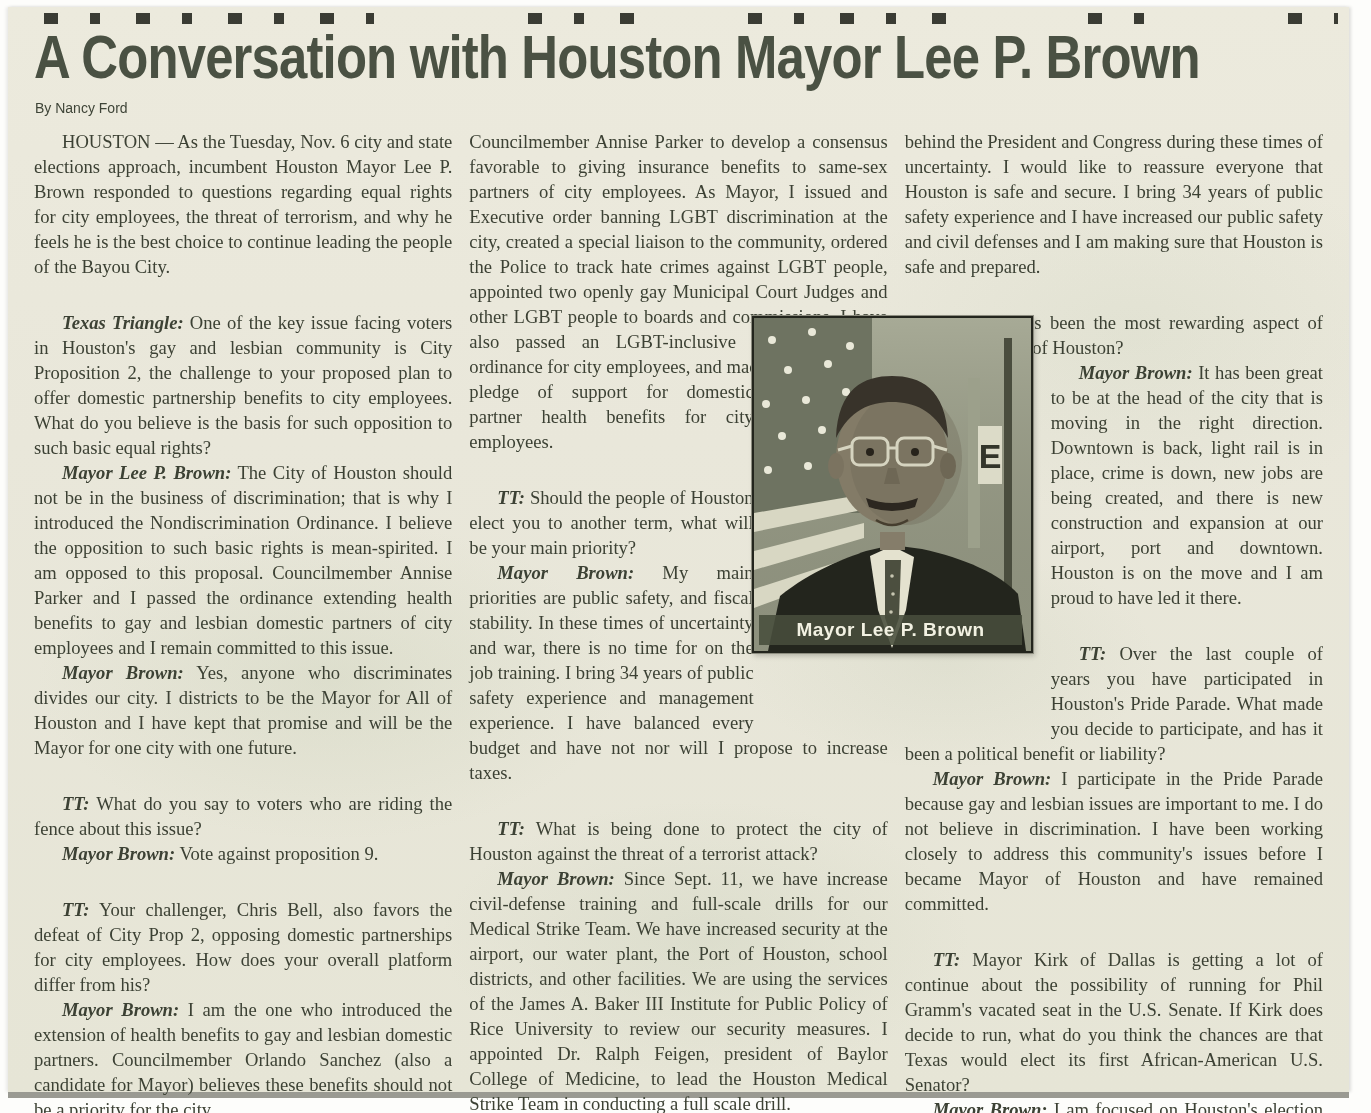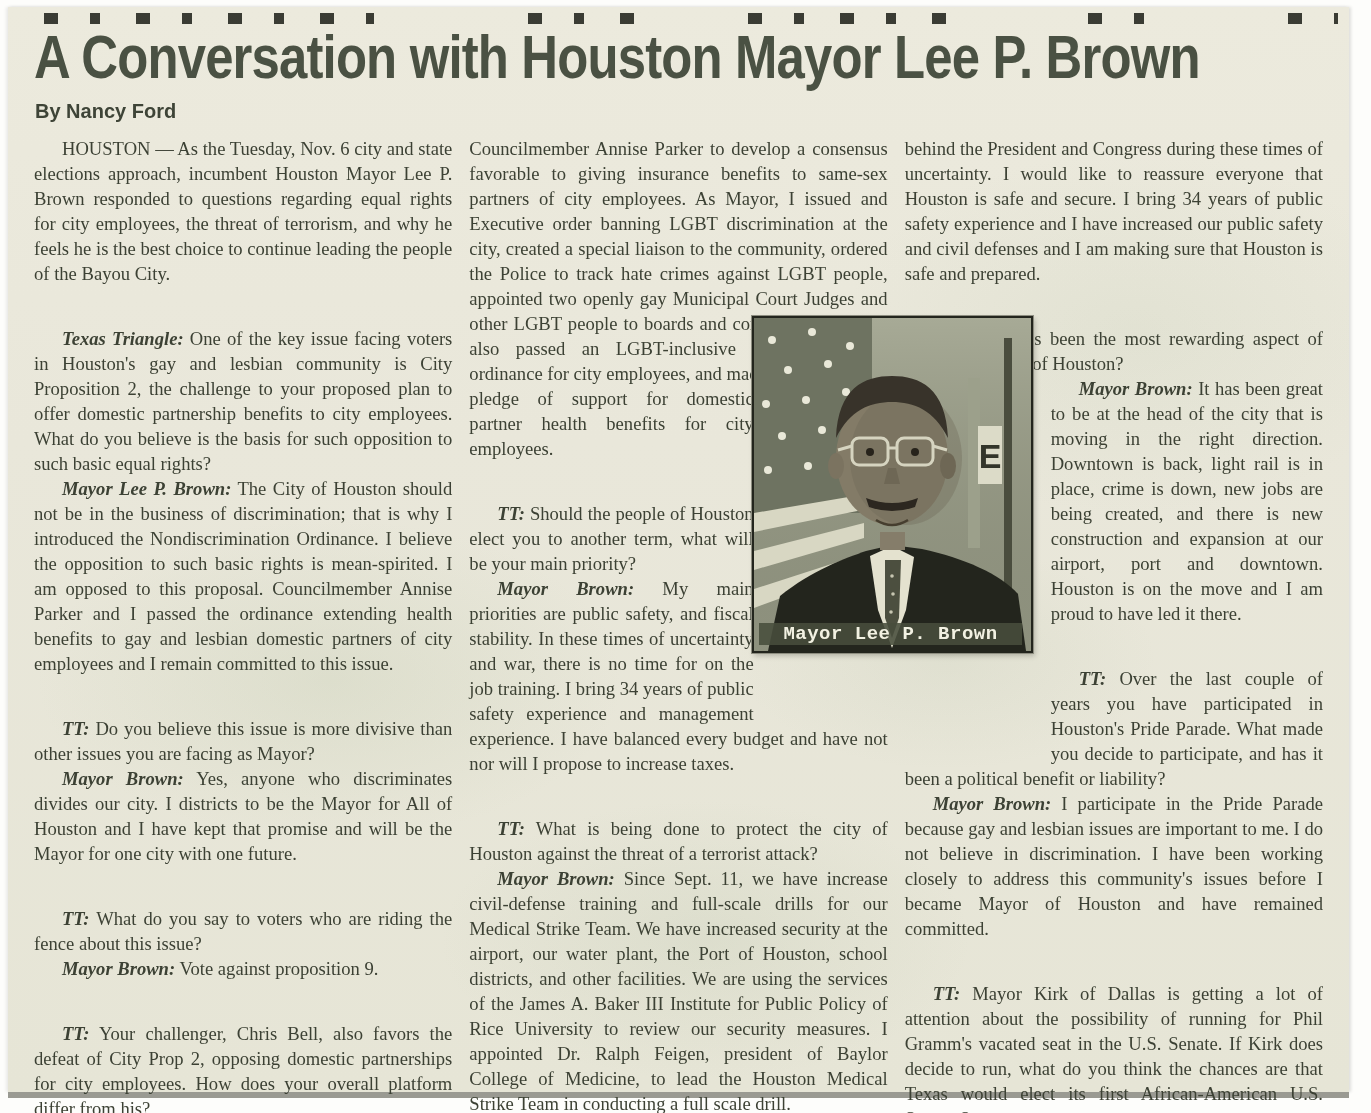--- a/index.html
+++ b/index.html
@@ -29,45 +29,45 @@
   .artifact.a5{left:1280px;width:50px;}
 
   .headline{
     margin:14px 0 0 26px;width:1300px;white-space:nowrap;
     font-family:"Liberation Sans",sans-serif;font-weight:bold;
     font-size:62px;letter-spacing:-1px;color:#4a5143;
     transform:scaleX(0.82);transform-origin:left center;
   }
   .byline{
     margin:8px 0 13px 27px;
-    font-family:"Liberation Sans",sans-serif;font-weight:bold;
-    font-size:20px;color:#3e4437;
+    font-family:"Liberation Sans",sans-serif;font-weight:normal;
+    font-size:14px;color:#3e4437;
   }
   .columns{
     display:flex;gap:17px;padding:0 26px;margin-top:12px;
     color:#3c4134;font-size:18.6px;line-height:25px;text-align:justify;
   }
   .col{flex:1 1 0;min-width:0;}
   .col p{margin:0;text-indent:28px;}
   .col p.cont{text-indent:0;}
-  .col p.q{margin-top:40px;}
+  .col p.q{margin-top:31px;}
   .lead{font-weight:bold;font-style:italic;}
   .spacer-r{float:right;width:134px;height:337px;}
   .spacer-l{float:left;width:146px;height:340px;margin-top:26px;}
 
   .photo{
     position:absolute;left:744px;top:309px;width:277px;height:333px;
     background:#8f927f;border:2px solid #23251d;
     box-shadow:0 0 0 1px #8d8d80, 2px 3px 5px rgba(40,40,30,.25);
   }
   .photo svg{display:block;width:100%;height:100%;}
   .photo-caption{
-    position:absolute;left:5px;right:9px;bottom:6px;height:22px;
+    position:absolute;left:5px;right:9px;bottom:6px;height:30px;
     background:rgba(72,77,60,0.88);
-    color:#f2f1e2;font-family:Liberation Mono, monospace;
+    color:#f2f1e2;font-family:Liberation Sans, sans-serif;
     font-weight:bold;font-size:19px;letter-spacing:.5px;
     display:flex;align-items:center;justify-content:center;
     text-indent:0;
   }
 </style>
 </head>
 <body>
 
 <div class="page">
 
@@ -79,21 +79,20 @@
 
   <div class="headline">A Conversation with Houston Mayor Lee P. Brown</div>
   <div class="byline">By Nancy Ford</div>
 
   <div class="columns">
 
     <div class="col">
       <p><span>HOUSTON — As the Tuesday, Nov. 6 city and state elections approach, incumbent Houston Mayor Lee P. Brown responded to questions regarding equal rights for city employees, the threat of terrorism, and why he feels he is the best choice to continue leading the people of the Bayou City.</span></p>
       <p class="q"><span class="lead">Texas Triangle:</span><span> One of the key issue facing voters in Houston's gay and lesbian community is City Proposition 2, the challenge to your proposed plan to offer domestic partnership benefits to city employees. What do you believe is the basis for such opposition to such basic equal rights?</span></p>
       <p><span class="lead">Mayor Lee P. Brown:</span><span> The City of Houston should not be in the business of discrimination; that is why I introduced the Nondiscrimination Ordinance. I believe the opposition to such basic rights is mean-spirited. I am opposed to this proposal. Councilmember Annise Parker and I passed the ordinance extending health benefits to gay and lesbian domestic partners of city employees and I remain committed to this issue.</span></p>
-      <p class="q"><span class="lead">TT:</span><span> Do you believe this issue is more divisive than other issues you are facing as Mayor?</span></p>
       <p><span class="lead">Mayor Brown:</span><span> Yes, anyone who discriminates divides our city. I districts to be the Mayor for All of Houston and I have kept that promise and will be the Mayor for one city with one future.</span></p>
       <p class="q"><span class="lead">TT:</span><span> What do you say to voters who are riding the fence about this issue?</span></p>
       <p><span class="lead">Mayor Brown:</span><span> Vote against proposition 9.</span></p>
       <p class="q"><span class="lead">TT:</span><span> Your challenger, Chris Bell, also favors the defeat of City Prop 2, opposing domestic partnerships for city employees. How does your overall platform differ from his?</span></p>
       <p><span class="lead">Mayor Brown:</span><span> I am the one who introduced the extension of health benefits to gay and lesbian domestic partners. Councilmember Orlando Sanchez (also a candidate for Mayor) believes these benefits should not be a priority for the city.</span></p>
 
     </div>
 
     <div class="col">
       <p class="cont"><span>Councilmember Annise Parker to develop a consensus favorable to giving insurance benefits to same-sex partners of city employees. As Mayor, I issued and Executive order banning LGBT discrimination at the city, created a special liaison to the community, ordered the Police to track hate crimes against LGBT people, appointed two openly gay Municipal Court Judges and other LGBT people to boards and commissions.  I have also passed an LGBT-inclusive nondiscrimination ordinance for city employees, and made a public</span></p>
@@ -107,21 +106,21 @@
 
     </div>
 
     <div class="col">
       <p class="cont"><span>behind the President and Congress during these times of uncertainty.  I would like to reassure everyone that Houston is safe and secure. I bring 34 years of public safety experience and I have increased our public safety and civil defenses and I am making sure that Houston is safe and prepared.</span></p>
       <p class="q"><span class="lead">TT:</span><span> What has been the most rewarding aspect of being the Mayor of Houston?</span></p>
       <div class="spacer-l"></div>
       <p><span class="lead">Mayor Brown:</span><span> It has been great to be at the head of the city that is moving in the right direction. Downtown is back, light rail is in place, crime is down, new jobs are being created, and there is new construction and expansion at our airport, port and downtown. Houston is on the move and I am proud to have led it there.</span></p>
       <p class="q"><span class="lead">TT:</span><span> Over the last couple of years you have participated in Houston's Pride Parade. What made you decide to participate, and has it been a political benefit or liability?</span></p>
       <p><span class="lead">Mayor Brown:</span><span> I participate in the Pride Parade because gay and lesbian issues are important to me. I do not believe in discrimination. I have been working closely to address this community's issues before I became Mayor of Houston and have remained committed.</span></p>
-      <p class="q"><span class="lead">TT:</span><span> Mayor Kirk of Dallas is getting a lot of attention about the possibility of running for Phil Gramm's vacated seat in the U.S. Senate. If Kirk does decide to run, what do you think the chances are that Texas would elect its first African-American U.S. Senator?</span></p>
+      <p class="q"><span class="lead">TT:</span><span> Mayor Kirk of Dallas is getting a lot of continue about the possibility of running for Phil Gramm's vacated seat in the U.S. Senate. If Kirk does decide to run, what do you think the chances are that Texas would elect its first African-American U.S. Senator?</span></p>
       <p><span class="lead">Mayor Brown:</span><span> I am focused on Houston's election for Mayor, not the 2002 elections.</span></p>
 
     </div>
 
   </div>
 
   <div class="photo">
     <svg viewBox="0 0 277 333">
       <defs>
         <linearGradient id="bgG" x1="0" y1="0" x2="0" y2="1">

